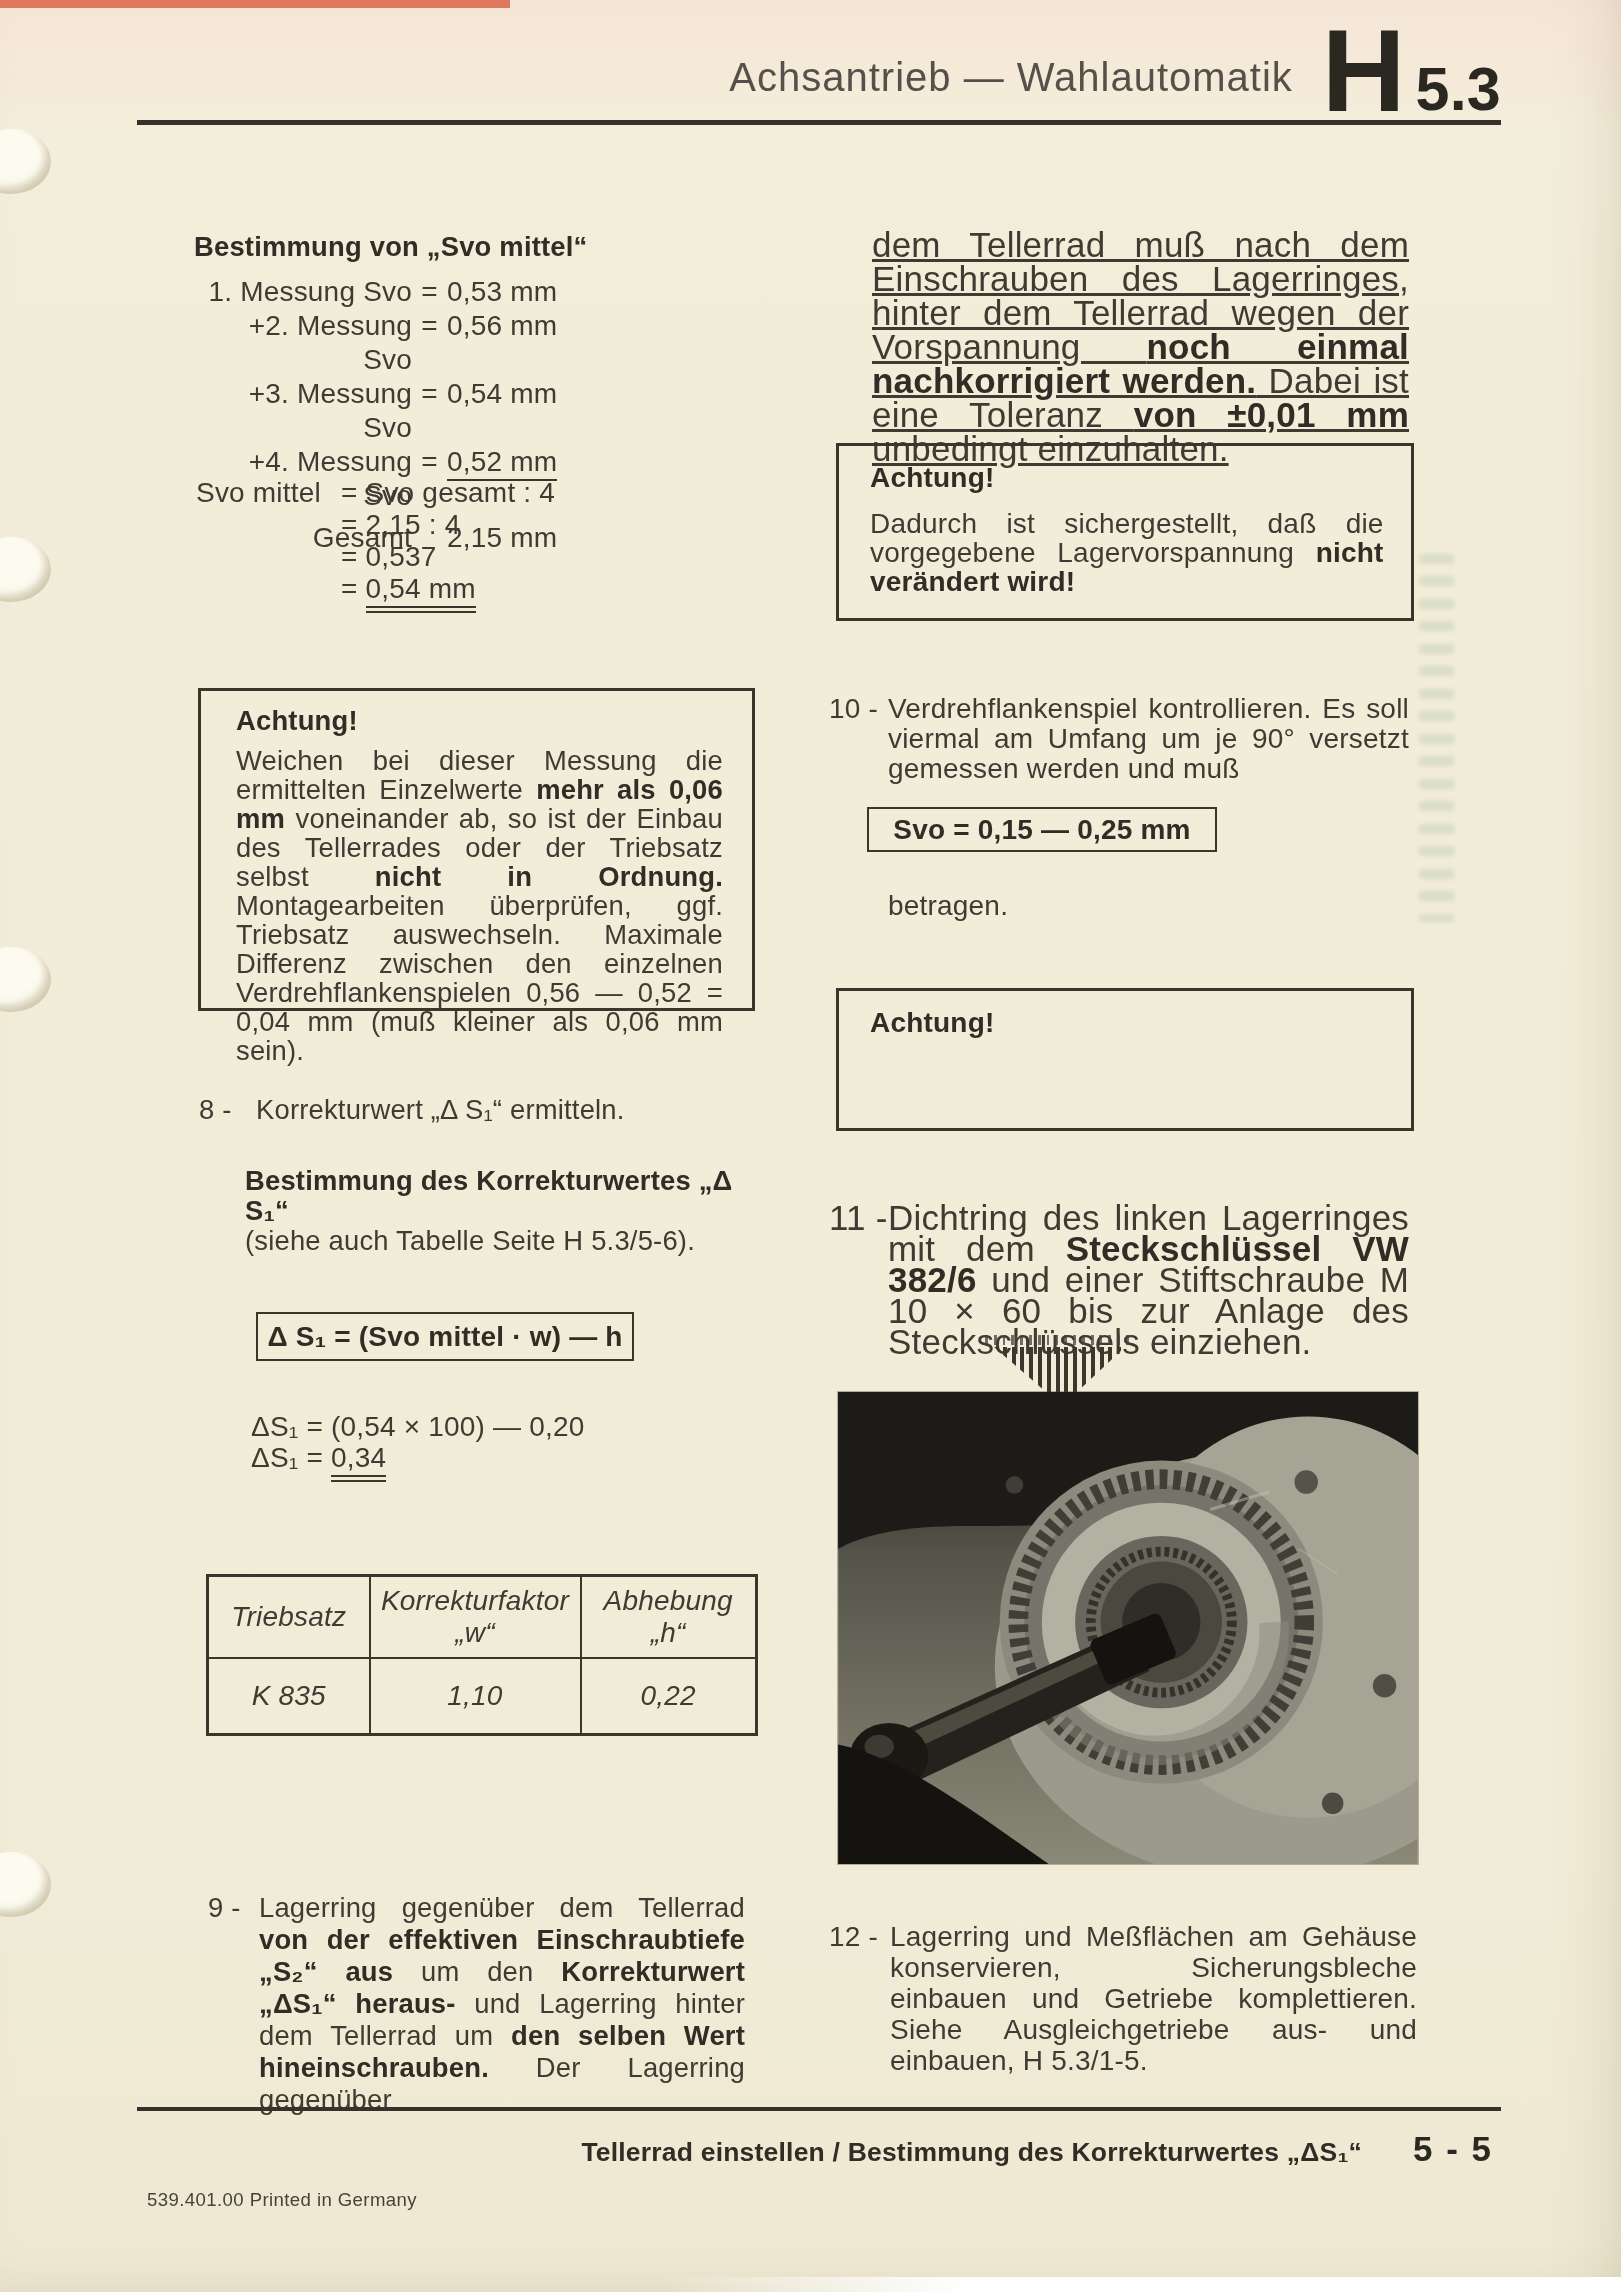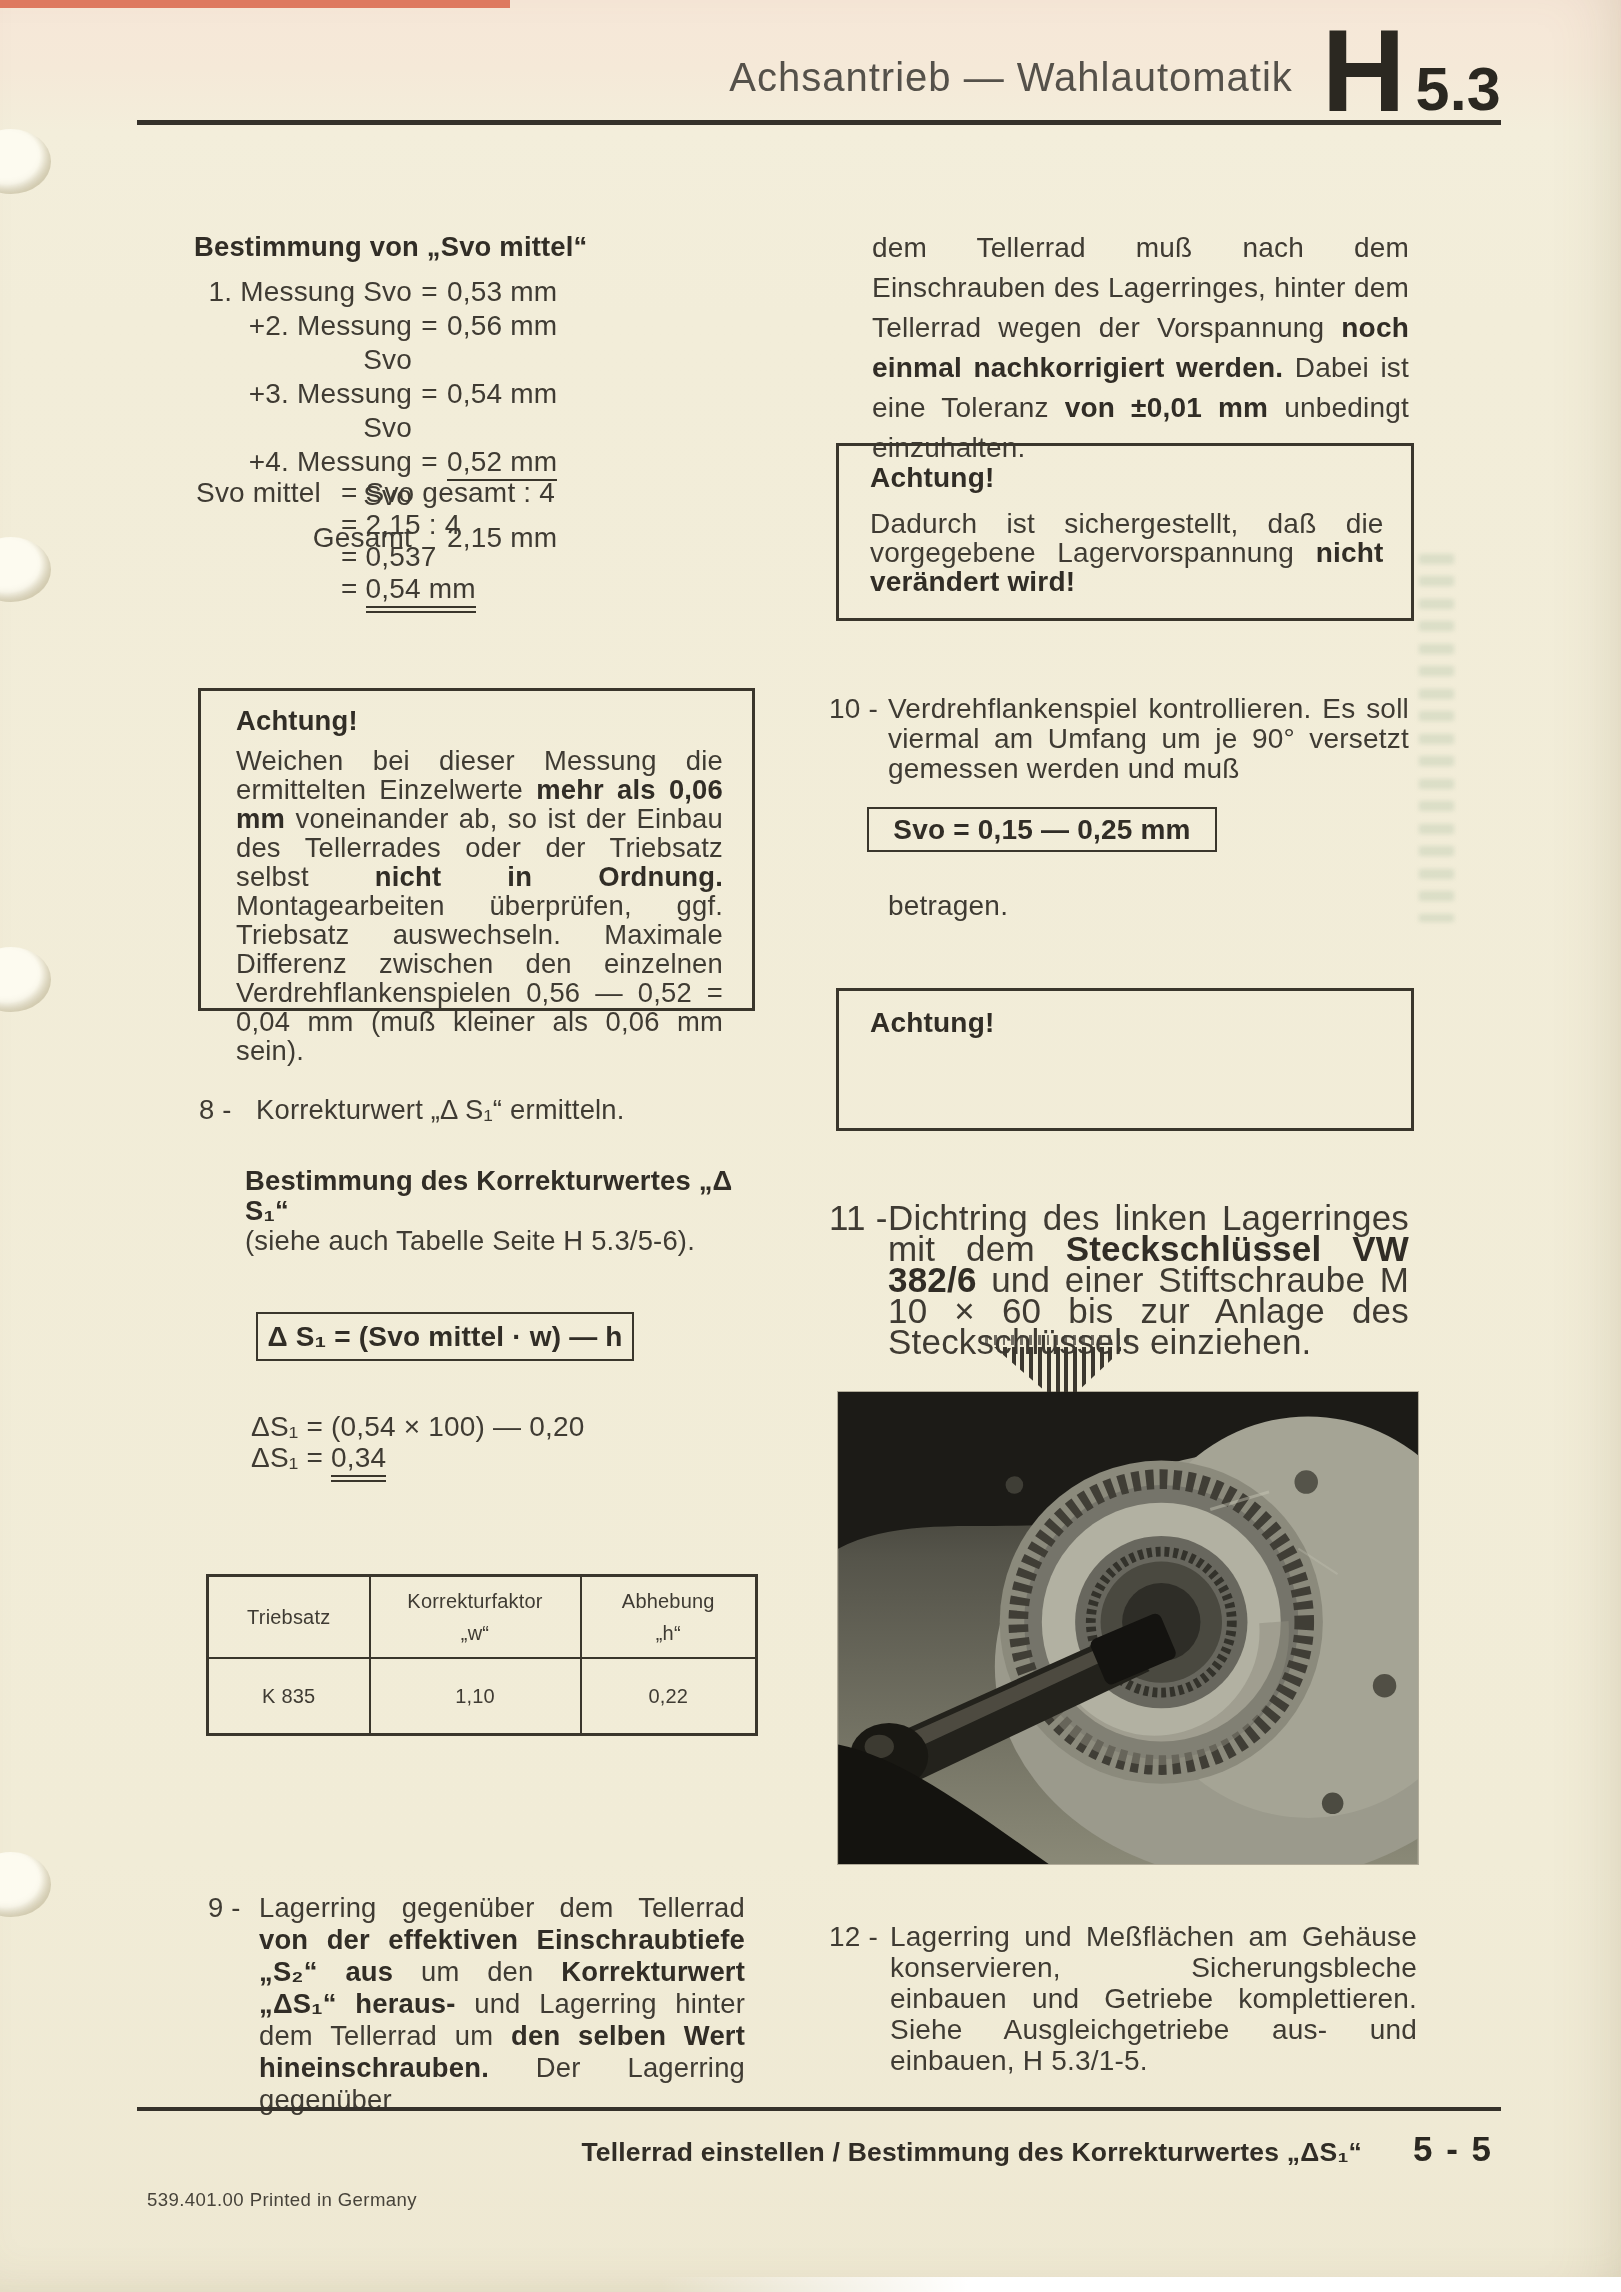--- a/index.html
+++ b/index.html
@@ -69,21 +69,21 @@
   .subheading{font-size:27.4px;line-height:30px;}
 
   .box-formula{position:absolute;border:2.9px solid #3a362c;box-sizing:border-box;
     display:flex;align-items:center;justify-content:center;
     font-weight:bold;color:#312d26;}
 
   .calc{font-size:28px;line-height:31px;}
 
   
   .spec-table{position:absolute;border-collapse:collapse;table-layout:fixed;
-    font-size:20px;color:#3f3b33;border:3.9px solid #3a362c;}
+    font-size:28px;color:#3f3b33;border:3.9px solid #3a362c;font-style:italic;}
   .spec-table th,.spec-table td{border:2.9px solid #3a362c;text-align:center;vertical-align:middle;font-weight:normal;}
   .spec-table th{height:78px;line-height:32px;}
   .spec-table td{height:72px;}
 
   
   .pointer-fringe{position:absolute;height:9.8px;
     background:repeating-linear-gradient(90deg,#45413a 0 2.9px,rgba(0,0,0,0) 2.9px 8.8px);opacity:.75;}
   .pointer-tri{position:absolute;
     background:repeating-linear-gradient(90deg,#3b372f 0 3.9px,rgba(0,0,0,0) 3.9px 8.8px);
     clip-path:polygon(0 0,100% 0,52% 100%);}
@@ -216,21 +216,21 @@
         <td>0,22</td>
       </tr>
     </tbody>
   </table>
 
   <div class="item" style="left:208px;top:1892px;width:537px;line-height:32px;">
     <span class="inum" style="flex-basis:51px;">9 -</span>
     <span class="itext"><span>Lagerring gegenüber dem Tellerrad </span><span class="bseg">von der effektiven Einschraubtiefe „S₂“ aus</span><span> um den </span><span class="bseg">Korrekturwert „ΔS₁“ heraus-</span><span> und Lagerring hinter dem Tellerrad um </span><span class="bseg">den selben Wert hineinschrauben.</span><span> Der Lagerring gegenüber</span></span>
   </div>
 
-  <p class="abs just" style="left:872px;top:228px;width:537px;font-size:28px;line-height:40px;"><span>dem Tellerrad muß nach dem Einschrauben des Lagerringes, hinter dem Tellerrad wegen der Vorspannung </span><span class="bseg">noch einmal nachkorrigiert werden.</span><span> Dabei ist eine Toleranz </span><span class="bseg">von ±0,01 mm</span><span> unbedingt einzuhalten.</span></p>
+  <p class="abs just" style="left:872px;top:228px;width:537px;font-size:35px;line-height:34px;text-decoration:underline;"><span>dem Tellerrad muß nach dem Einschrauben des Lagerringes, hinter dem Tellerrad wegen der Vorspannung </span><span class="bseg">noch einmal nachkorrigiert werden.</span><span> Dabei ist eine Toleranz </span><span class="bseg">von ±0,01 mm</span><span> unbedingt einzuhalten.</span></p>
 
   <div class="notice notice-right" style="left:836px;top:443px;width:578px;height:178px;">
     <div class="ntitle">Achtung!</div>
     <p class="nbody"><span>Dadurch ist sichergestellt, daß die vorgegebene Lagervorspannung </span><span class="bseg">nicht verändert wird!</span></p>
   </div>
 
   <div class="item" style="left:829px;top:694px;width:580px;font-size:28px;line-height:30px;">
     <span class="inum" style="flex-basis:59px;">10 -</span>
     <span class="itext"><span>Verdrehflankenspiel kontrollieren. Es soll viermal am Umfang um je 90° versetzt gemessen werden und muß</span></span>
   </div>

